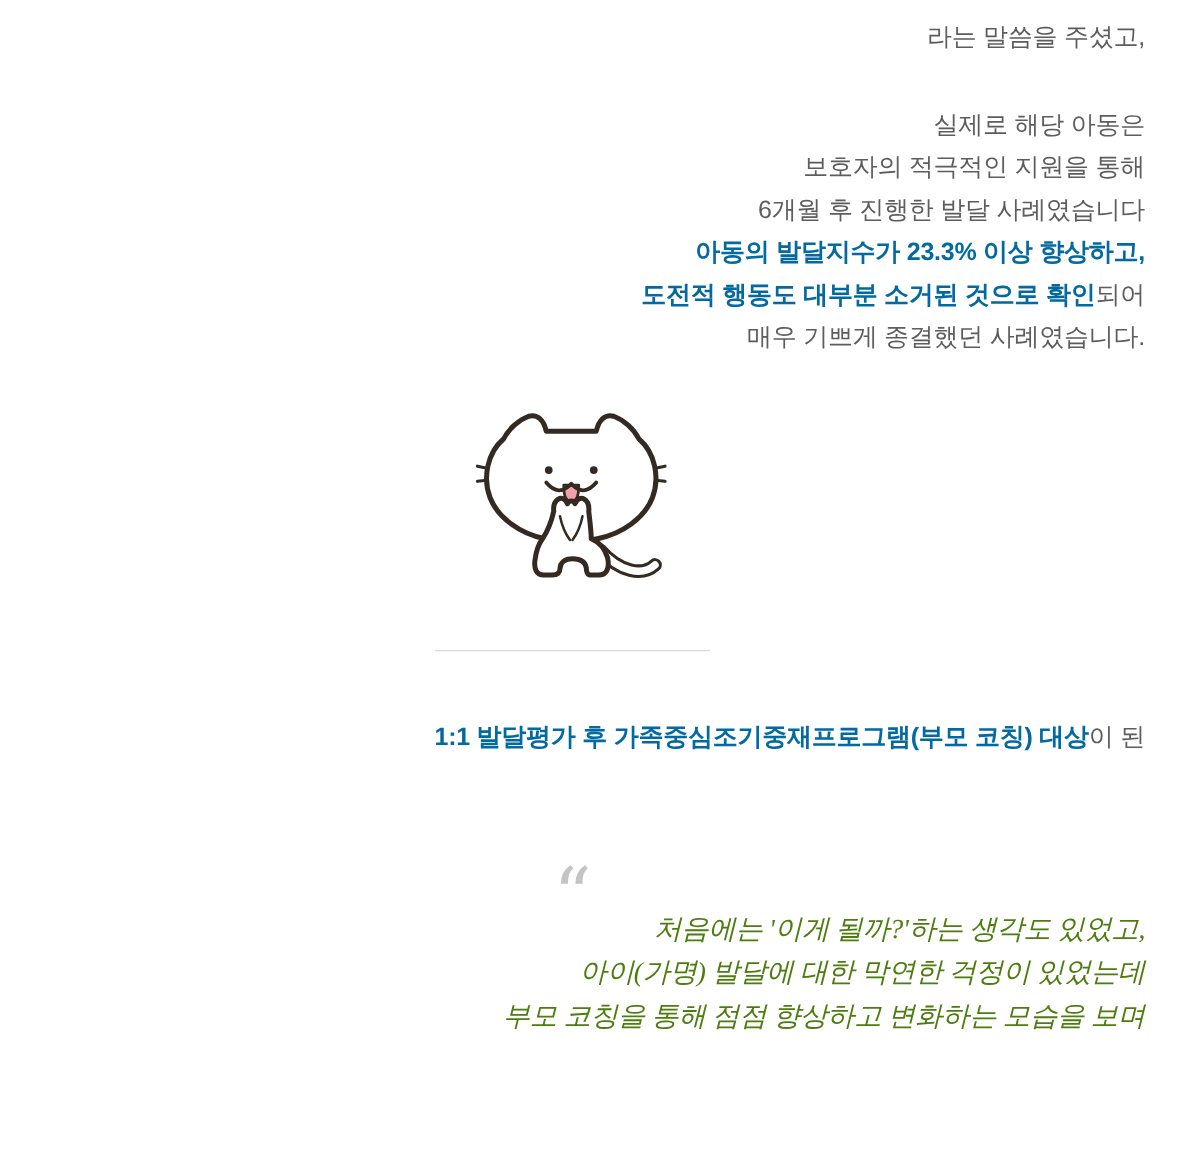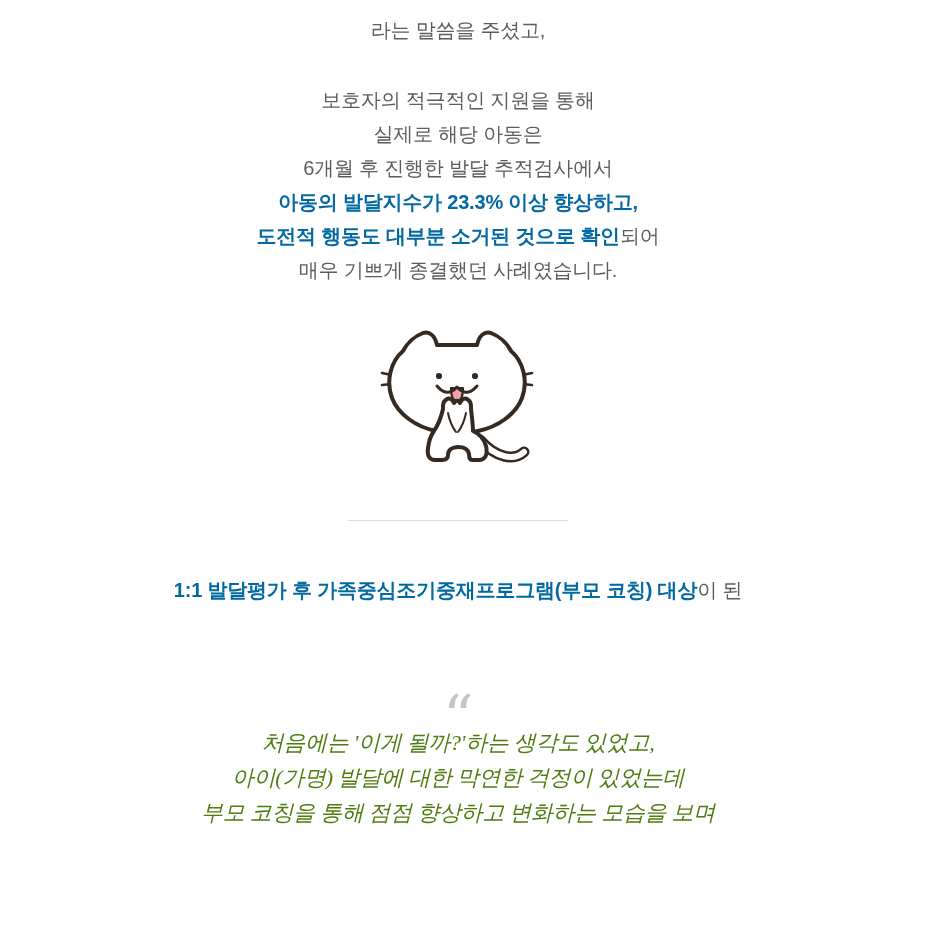--- a/index.html
+++ b/index.html
@@ -1,20 +1,20 @@
 <!DOCTYPE html>
 <html><head>
 <meta charset="utf-8">
 <style>
   html, body { margin: 0; padding: 0; background: #ffffff; }
   body { width: 942px; height: 941px; overflow: hidden;
          font-family: "Liberation Sans", sans-serif; }
   .content { width: 916px; text-align: center; }
 
-  p { margin: 0; }
+  p { margin: 0; text-align: right; }
   .t { font-size: 20px; line-height: 34px; color: #5d5d5d; letter-spacing: -0.2px; }
   .accent { color: #0369a1; font-weight: 700; }
 
   .para-1 { margin-top: 13px; }
   .para-2 { margin-top: 36px; }
   .para-3 { margin-top: 52px; }
 
   .cat-wrap { margin-top: 41px; height: 136px; display: flex; justify-content: center; }
 
   .divider { margin: 56px auto 0; width: 220px; height: 0;
@@ -32,23 +32,23 @@
 </head>
 <body>
 
 <div class="content">
 
   <div class="para-1">
     <p class="t">라는 말씀을 주셨고,</p>
   </div>
 
   <div class="para-2">
+    <p class="t">실제로 해당 아동은</p>
     <p class="t">보호자의 적극적인 지원을 통해</p>
-    <p class="t">실제로 해당 아동은</p>
-    <p class="t">6개월 후 진행한 발달 추적검사에서</p>
+    <p class="t">6개월 후 진행한 발달 사례였습니다</p>
     <p class="t"><span class="accent">아동의 발달지수가 23.3% 이상 향상하고,</span></p>
     <p class="t"><span class="accent">도전적 행동도 대부분 소거된 것으로 확인</span><span>되어</span></p>
     <p class="t">매우 기쁘게 종결했던 사례였습니다.</p>
   </div>
 
   <div class="cat-wrap">
     <svg width="156" height="136" viewBox="0 0 156 136">
       <g fill="none" stroke="#342a22" stroke-linecap="round" stroke-linejoin="round">
 
         <path d="M 2,45 L 21,49" stroke-width="2.6"></path>

